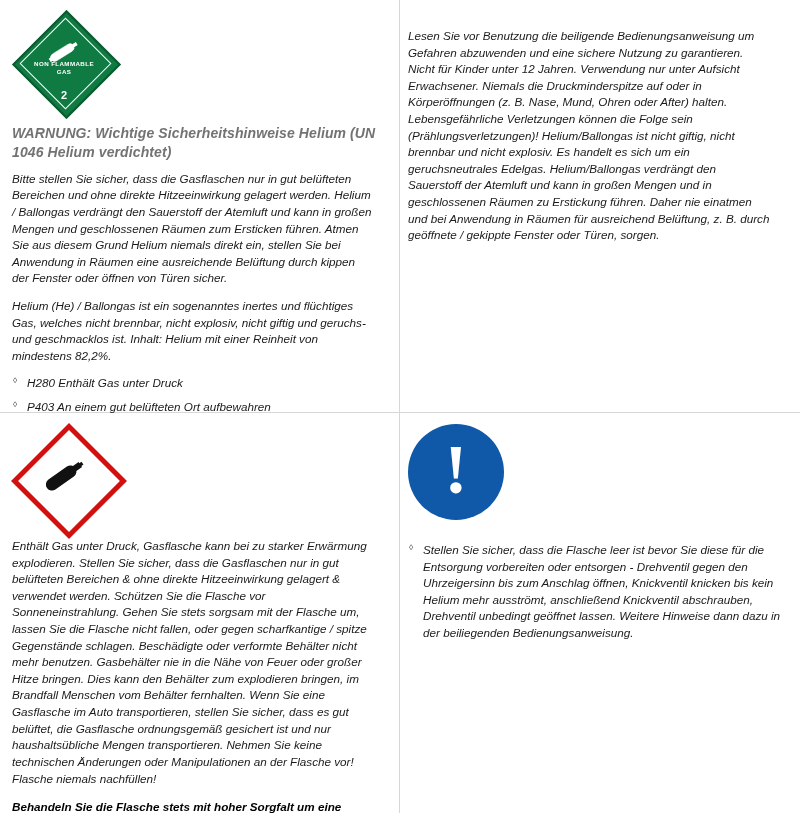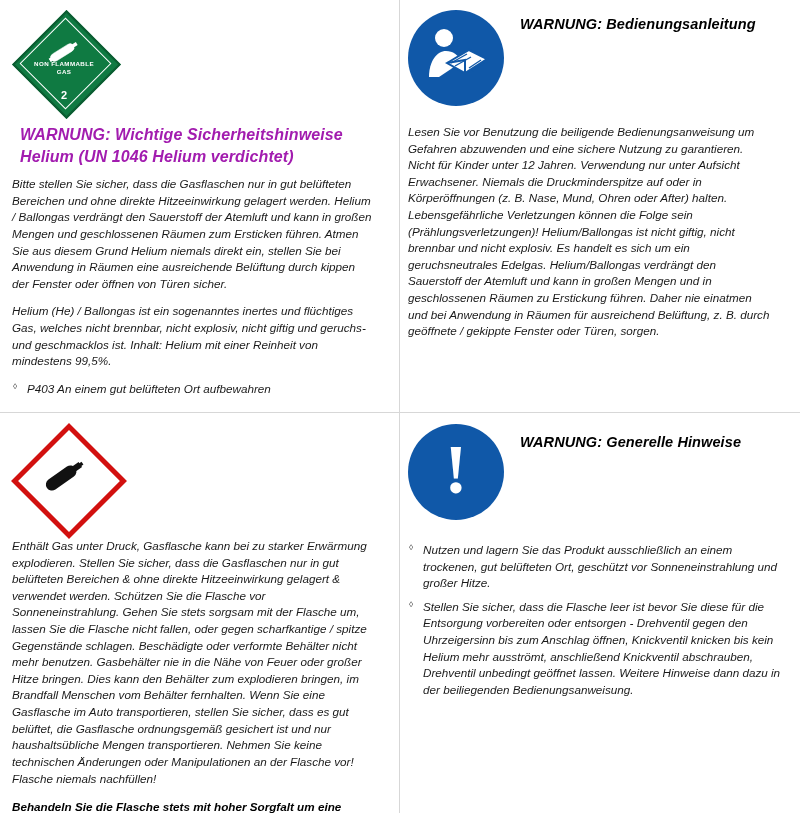--- a/index.html
+++ b/index.html
@@ -38,26 +38,26 @@
   .quad {
     position: absolute;
     box-sizing: border-box;
   }
   .q-tl { left: 12px;  top: 10px;  width: 378px; }
   .q-tr { left: 408px; top: 10px;  width: 380px; }
   .q-bl { left: 12px;  top: 424px; width: 378px; }
   .q-br { left: 408px; top: 424px; width: 380px; }
 
   h2.heading {
-    font-size: 16px;
+    font-size: 14px;
     font-weight: bold;
     font-style: italic;
     line-height: 1.35;
-    margin: 0 0 9px 8px;
-    color: #a21caf;
+    margin: 0 0 9px 0;
+    color: #737373;
     letter-spacing: .1px;
   }
   .heading-right {
     font-size: 14.5px;
     font-weight: bold;
     font-style: italic;
     margin: 0;
     color: #000;
     letter-spacing: .1px;
   }
@@ -237,46 +237,30 @@
             <span>GAS</span>
           </div>
         </div>
         <div class="dia-num">2</div>
       </div>
     </div>
 
     <h2 class="heading">WARNUNG: Wichtige Sicherheitshinweise Helium (UN 1046 Helium verdichtet)</h2>
 
     <p class="body">Bitte stellen Sie sicher, dass die Gasflaschen nur in gut belüfteten Bereichen und ohne direkte Hitzeeinwirkung gelagert werden. Helium / Ballongas verdrängt den Sauerstoff der Atemluft und kann in großen Mengen und geschlossenen Räumen zum Ersticken führen. Atmen Sie aus diesem Grund Helium niemals direkt ein, stellen Sie bei Anwendung in Räumen eine ausreichende Belüftung durch kippen der Fenster oder öffnen von Türen sicher.</p>
-    <p class="body">Helium (He) / Ballongas ist ein sogenanntes inertes und flüchtiges Gas, welches nicht brennbar, nicht explosiv, nicht giftig und geruchs- und geschmacklos ist. Inhalt: Helium mit einer Reinheit von mindestens 99,5%.</p>
+    <p class="body">Helium (He) / Ballongas ist ein sogenanntes inertes und flüchtiges Gas, welches nicht brennbar, nicht explosiv, nicht giftig und geruchs- und geschmacklos ist. Inhalt: Helium mit einer Reinheit von mindestens 82,2%.</p>
 
     <ul class="bullets">
+      <li>H280 Enthält Gas unter Druck</li>
       <li>P403 An einem gut belüfteten Ort aufbewahren</li>
     </ul>
   </div>
 
   <div class="quad q-tr">
 
-    <div class="tr-head-row">
-      <div class="blue-circle">
-        <svg width="78" height="78" viewBox="0 0 78 78">
-          <circle cx="27" cy="19" r="9" fill="#ffffff"></circle>
-          <path d="M12 58 C12 42 20 32 29 32 C36 32 41 36 44 42 L34 50 L22 58 Z" fill="#ffffff"></path>
-          <path d="M30 44 L52 31 L70 40 L48 54 Z" fill="#ffffff" stroke="#1058a8" stroke-width="2"></path>
-          <path d="M48 54 L48 41 L30 44" fill="none" stroke="#1058a8" stroke-width="2"></path>
-          <path d="M34 44 L50 35" stroke="#1058a8" stroke-width="1.4"></path>
-          <path d="M38 47 L54 38" stroke="#1058a8" stroke-width="1.4"></path>
-          <path d="M52 49 L64 41" stroke="#1058a8" stroke-width="1.4"></path>
-          <path d="M55 52 L67 44" stroke="#1058a8" stroke-width="1.4"></path>
-        </svg>
-      </div>
-      <div class="txt">
-        <div class="heading-right">WARNUNG: Bedienungsanleitung</div>
-      </div>
-    </div>
 
     <p class="body" style="margin-top:18px;">Lesen Sie vor Benutzung die beiligende Bedienungsanweisung um Gefahren abzuwenden und eine sichere Nutzung zu garantieren. Nicht für Kinder unter 12 Jahren. Verwendung nur unter Aufsicht Erwachsener. Niemals die Druckminderspitze auf oder in Körperöffnungen (z. B. Nase, Mund, Ohren oder After) halten. Lebensgefährliche Verletzungen können die Folge sein (Prählungsverletzungen)! Helium/Ballongas ist nicht giftig, nicht brennbar und nicht explosiv. Es handelt es sich um ein geruchsneutrales Edelgas. Helium/Ballongas verdrängt den Sauerstoff der Atemluft und kann in großen Mengen und in geschlossenen Räumen zu Erstickung führen. Daher nie einatmen und bei Anwendung in Räumen für ausreichend Belüftung, z. B. durch geöffnete / gekippte Fenster oder Türen, sorgen.</p>
   </div>
 
   <div class="quad q-bl">
 
     <div class="pic-wrap">
       <div class="ghs">
         <div class="sq"></div>
         <svg class="ghs-cyl" viewBox="0 0 60 60">
@@ -294,24 +278,20 @@
 
     <p class="bold-note">Behandeln Sie die Flasche stets mit hoher Sorgfalt um eine gefahrlose Nutzung sicherzustellen.</p>
   </div>
 
   <div class="quad q-br">
 
     <div class="br-head-row">
       <div class="blue-circle small">
         <span class="excl">!</span>
       </div>
-      <div class="txt">
-        <div class="heading-right">WARNUNG: Generelle Hinweise</div>
-      </div>
     </div>
 
     <ul class="bullets" style="margin-top:22px;">
-      <li>Nutzen und lagern Sie das Produkt ausschließlich an einem trockenen, gut belüfteten Ort, geschützt vor Sonneneinstrahlung und großer Hitze.</li>
       <li>Stellen Sie sicher, dass die Flasche leer ist bevor Sie diese für die Entsorgung vorbereiten oder entsorgen - Drehventil gegen den Uhrzeigersinn bis zum Anschlag öffnen, Knickventil knicken bis kein Helium mehr ausströmt, anschließend Knickventil abschrauben, Drehventil unbedingt geöffnet lassen. Weitere Hinweise dann dazu in der beiliegenden Bedienungsanweisung.</li>
     </ul>
   </div>
 
 </div>
 
 </body></html>

